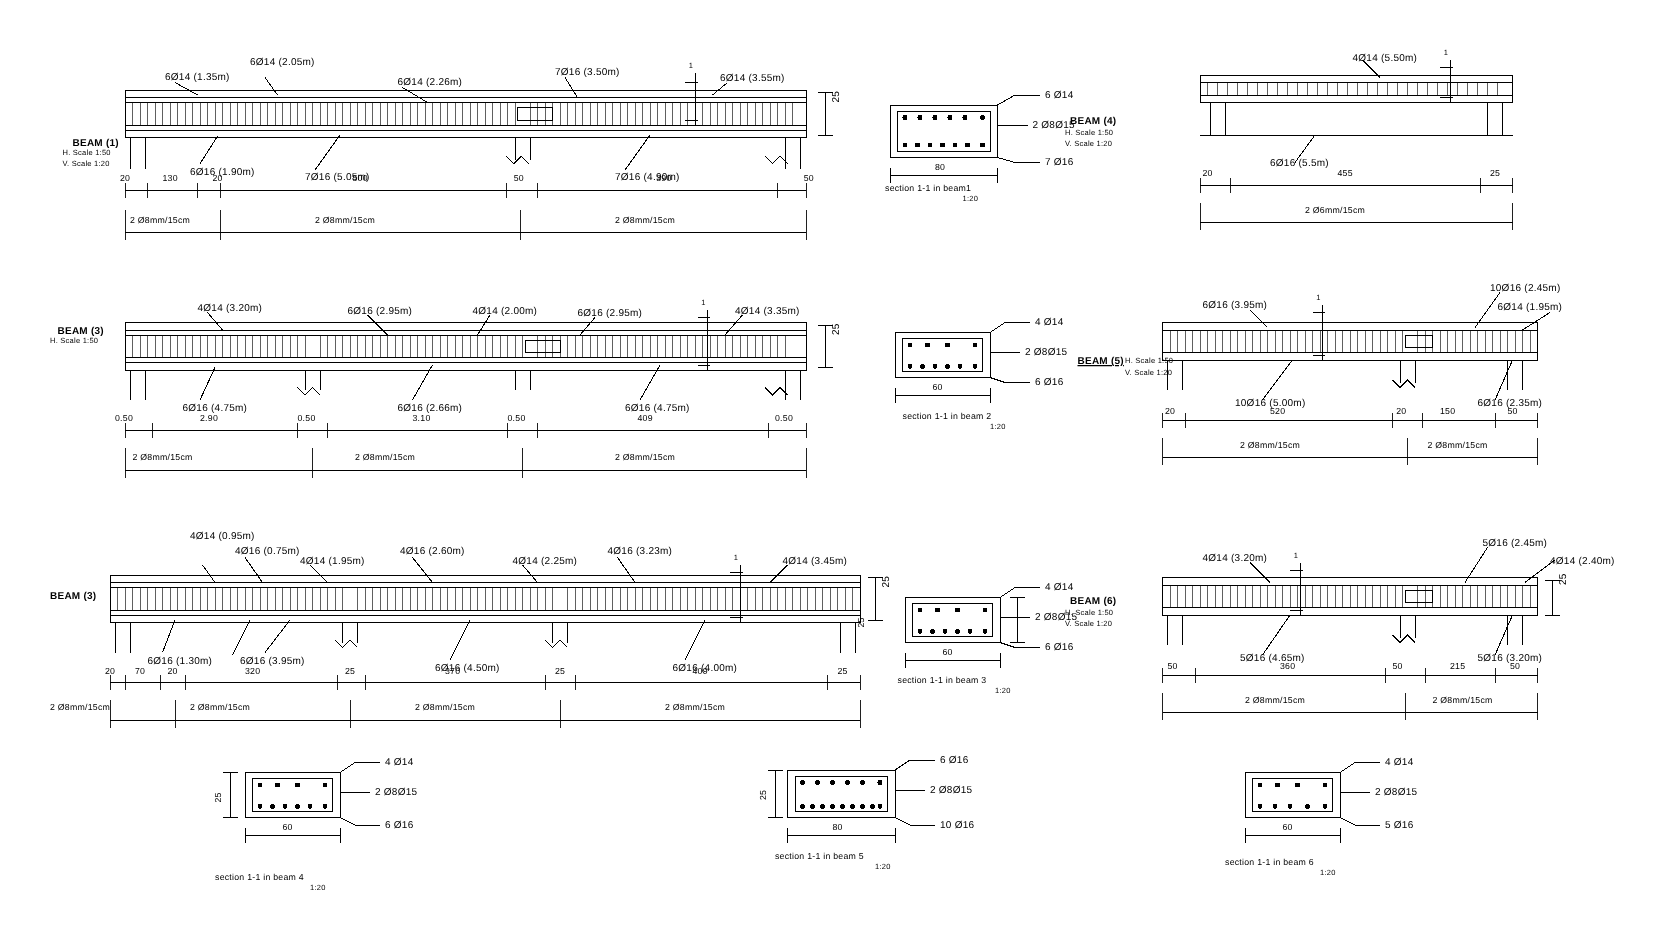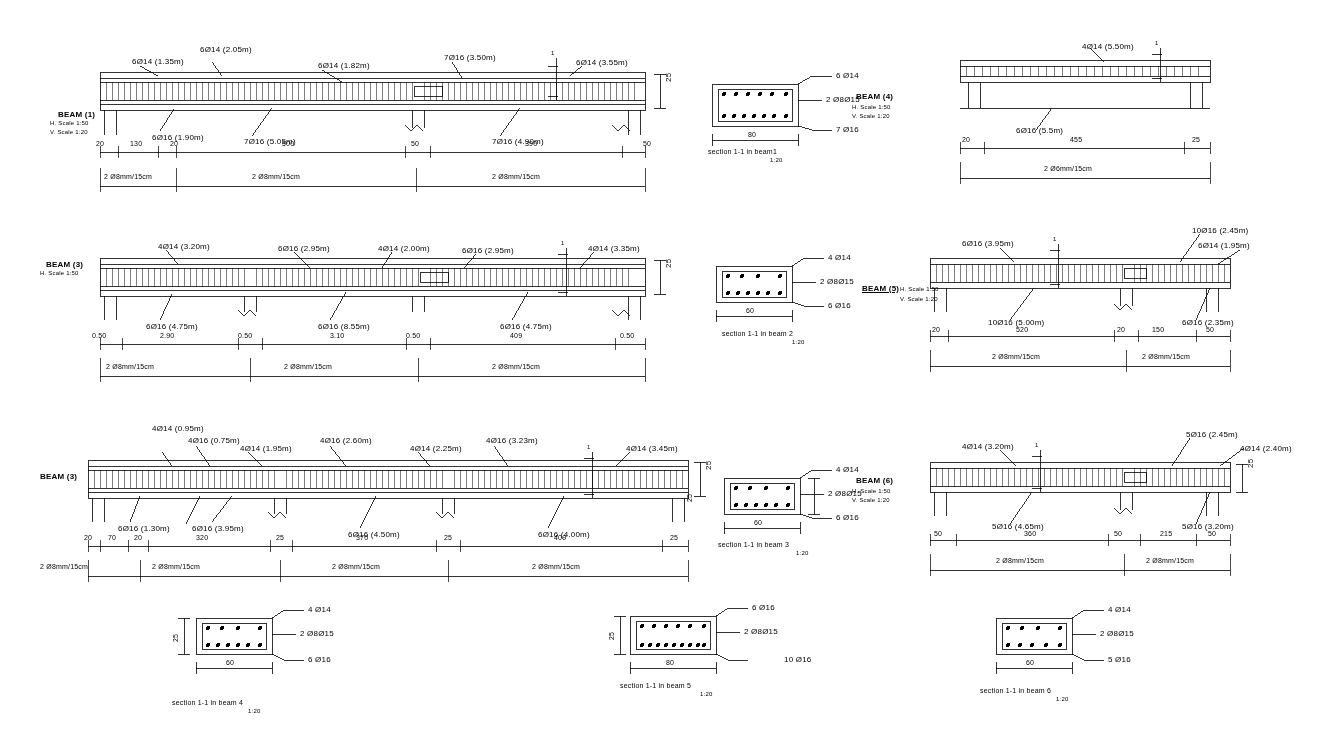--- a/index.html
+++ b/index.html
@@ -870,21 +870,21 @@
 
   </g>
 </svg>
 
 <div class="lbl b" style="left:58px;top:110px;">BEAM (1)</div>
 <div class="lbl xs" style="left:50px;top:120px;">H. Scale 1:50</div>
 <div class="lbl xs" style="left:50px;top:129px;">V. Scale 1:20</div>
 
 <div class="lbl" style="left:132px;top:57px;">6Ø14 (1.35m)</div>
 <div class="lbl" style="left:200px;top:45px;">6Ø14 (2.05m)</div>
-<div class="lbl" style="left:318px;top:61px;">6Ø14 (1.82m)</div>
+<div class="lbl" style="left:318px;top:61px;">6Ø14 (2.26m)</div>
 <div class="lbl" style="left:444px;top:53px;">7Ø16 (3.50m)</div>
 <div class="lbl" style="left:576px;top:58px;">6Ø14 (3.55m)</div>
 
 <div class="lbl" style="left:152px;top:133px;">6Ø16 (1.90m)</div>
 <div class="lbl" style="left:244px;top:137px;">7Ø16 (5.05m)</div>
 <div class="lbl" style="left:492px;top:137px;">7Ø16 (4.90m)</div>
 
 <div class="lbl" style="left:664px;top:82px;transform:rotate(-90deg);transform-origin:left top;">25</div>
 <div class="lbl xs" style="left:551px;top:50px;">1</div>
 
@@ -903,21 +903,21 @@
 <div class="lbl b" style="left:46px;top:260px;">BEAM (3)</div>
 <div class="lbl xs" style="left:40px;top:270px;">H. Scale 1:50</div>
 
 <div class="lbl" style="left:158px;top:242px;">4Ø14 (3.20m)</div>
 <div class="lbl" style="left:278px;top:244px;">6Ø16 (2.95m)</div>
 <div class="lbl" style="left:378px;top:244px;">4Ø14 (2.00m)</div>
 <div class="lbl" style="left:462px;top:246px;">6Ø16 (2.95m)</div>
 <div class="lbl" style="left:588px;top:244px;">4Ø14 (3.35m)</div>
 
 <div class="lbl" style="left:146px;top:322px;">6Ø16 (4.75m)</div>
-<div class="lbl" style="left:318px;top:322px;">6Ø16 (8.55m)</div>
+<div class="lbl" style="left:318px;top:322px;">6Ø16 (2.66m)</div>
 <div class="lbl" style="left:500px;top:322px;">6Ø16 (4.75m)</div>
 
 <div class="lbl" style="left:664px;top:268px;transform:rotate(-90deg);transform-origin:left top;">25</div>
 <div class="lbl xs" style="left:561px;top:240px;">1</div>
 
 <div class="lbl sm" style="left:92px;top:332px;">0.50</div>
 <div class="lbl sm" style="left:160px;top:332px;">2.90</div>
 <div class="lbl sm" style="left:238px;top:332px;">0.50</div>
 <div class="lbl sm" style="left:330px;top:332px;">3.10</div>
 <div class="lbl sm" style="left:406px;top:332px;">0.50</div>
@@ -1043,21 +1043,21 @@
 <div class="lbl" style="left:308px;top:605px;">4  Ø14</div>
 <div class="lbl" style="left:300px;top:629px;">2  Ø8Ø15</div>
 <div class="lbl" style="left:308px;top:655px;">6  Ø16</div>
 <div class="lbl sm" style="left:226px;top:659px;">60</div>
 <div class="lbl sm" style="left:172px;top:699px;">section 1-1   in beam 4</div>
 <div class="lbl xs" style="left:248px;top:708px;">1:20</div>
 <div class="lbl sm" style="left:172px;top:642px;transform:rotate(-90deg);transform-origin:left top;">25</div>
 
 <div class="lbl" style="left:752px;top:603px;">6  Ø16</div>
 <div class="lbl" style="left:744px;top:627px;">2  Ø8Ø15</div>
-<div class="lbl" style="left:752px;top:655px;margin-left:32px;">10  Ø16</div>
+<div class="lbl" style="left:752px;top:655px;">10  Ø16</div>
 <div class="lbl sm" style="left:666px;top:659px;">80</div>
 <div class="lbl sm" style="left:620px;top:682px;">section 1-1   in beam 5</div>
 <div class="lbl xs" style="left:700px;top:691px;">1:20</div>
 <div class="lbl sm" style="left:608px;top:640px;transform:rotate(-90deg);transform-origin:left top;">25</div>
 
 <div class="lbl" style="left:1108px;top:605px;">4  Ø14</div>
 <div class="lbl" style="left:1100px;top:629px;">2  Ø8Ø15</div>
 <div class="lbl" style="left:1108px;top:655px;">5  Ø16</div>
 <div class="lbl sm" style="left:1026px;top:659px;">60</div>
 <div class="lbl sm" style="left:980px;top:687px;">section 1-1   in beam 6</div>

